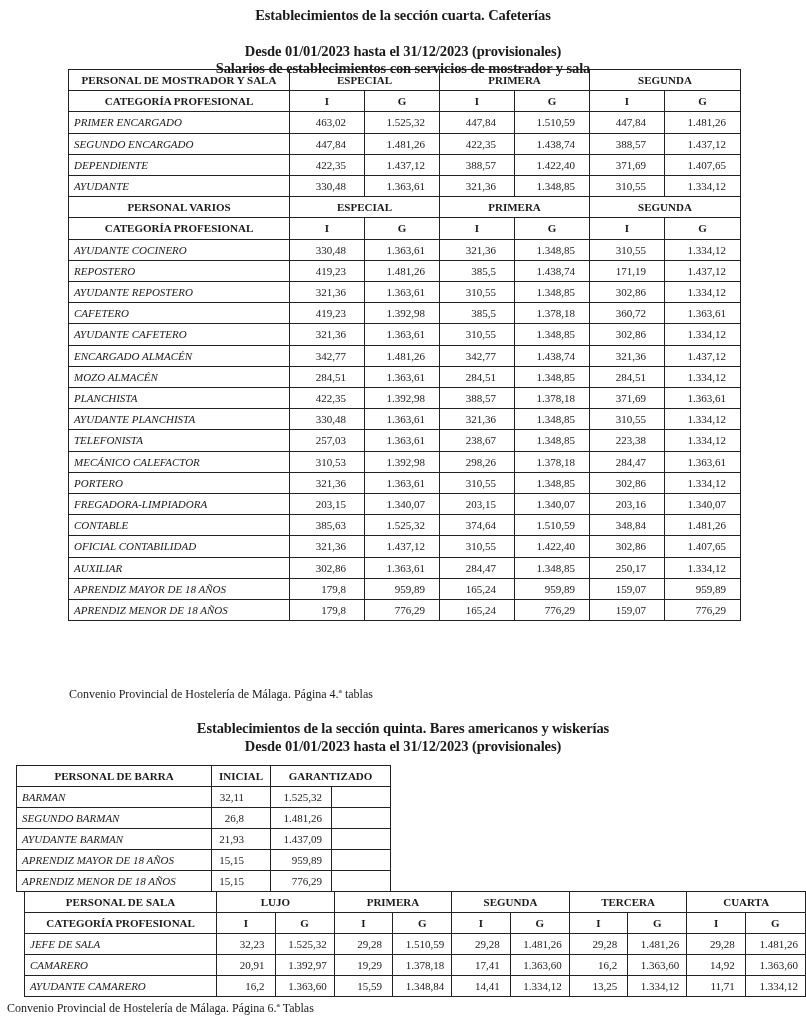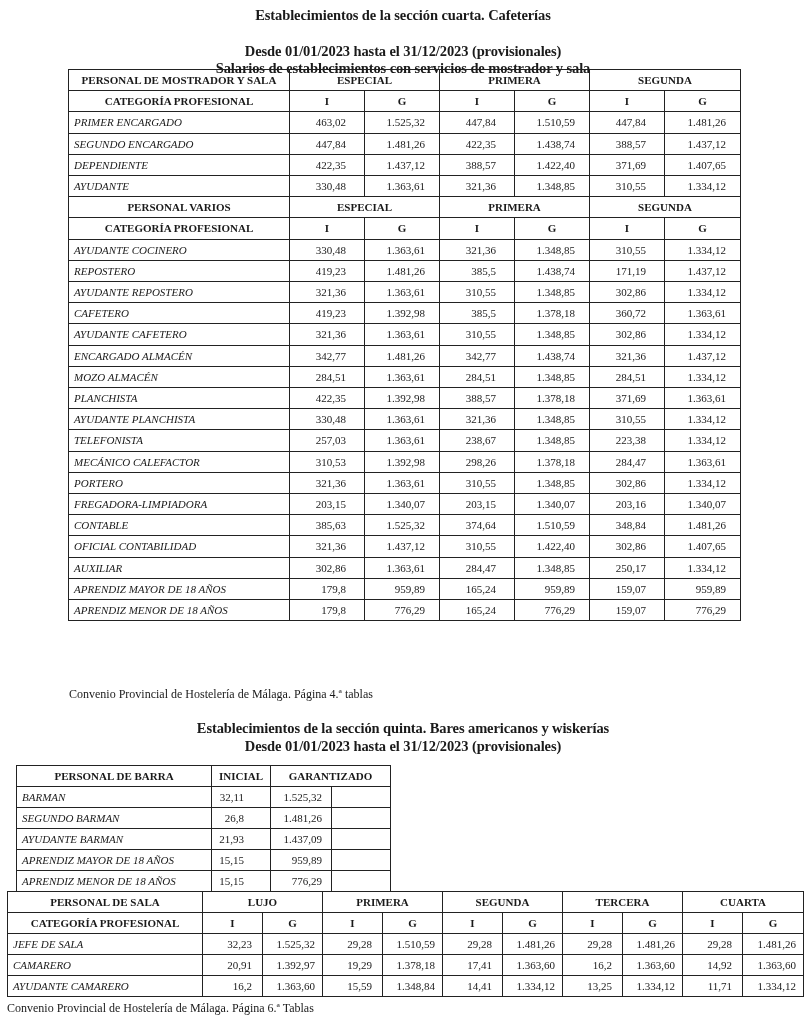--- a/index.html
+++ b/index.html
@@ -24,21 +24,21 @@
   td.name { text-align: left; padding-left: 5px; font-style: italic; }
   td.num { text-align: right; padding-right: 18px; }
   td.num-g { text-align: right; padding-right: 14px; }
   td.blank { border-bottom: 1px solid #222; }
   .footer {
     position: absolute; font-size: 12px; line-height: 14px;
   }
   #t1 { left: 68px; top: 69px; }
   #t1 td, #t1 th { height: 20.2px; line-height: 20.2px; }
   #t2 { left: 16px; top: 765px; }
-  #t3 { left: 7px; top: 891px; border-radius: 16px; }
+  #t3 { left: 24px; top: 891px; border-radius: 16px; }
   #t2 td.num { padding-right: 26px; }
   #t2 td.num-g { padding-right: 9px; }
   #t3 td.num { padding-right: 10px; text-align: right; }
   #t3 td.num-g { padding-right: 7px; }
 </style>
 </head>
 <body>
 
 <div class="title" style="top:6px;">Establecimientos de la sección cuarta. Cafeterías</div>
 <div class="title" style="top:24px;margin-top:35px;">Salarios de establecimientos con servicios de mostrador y sala</div>

